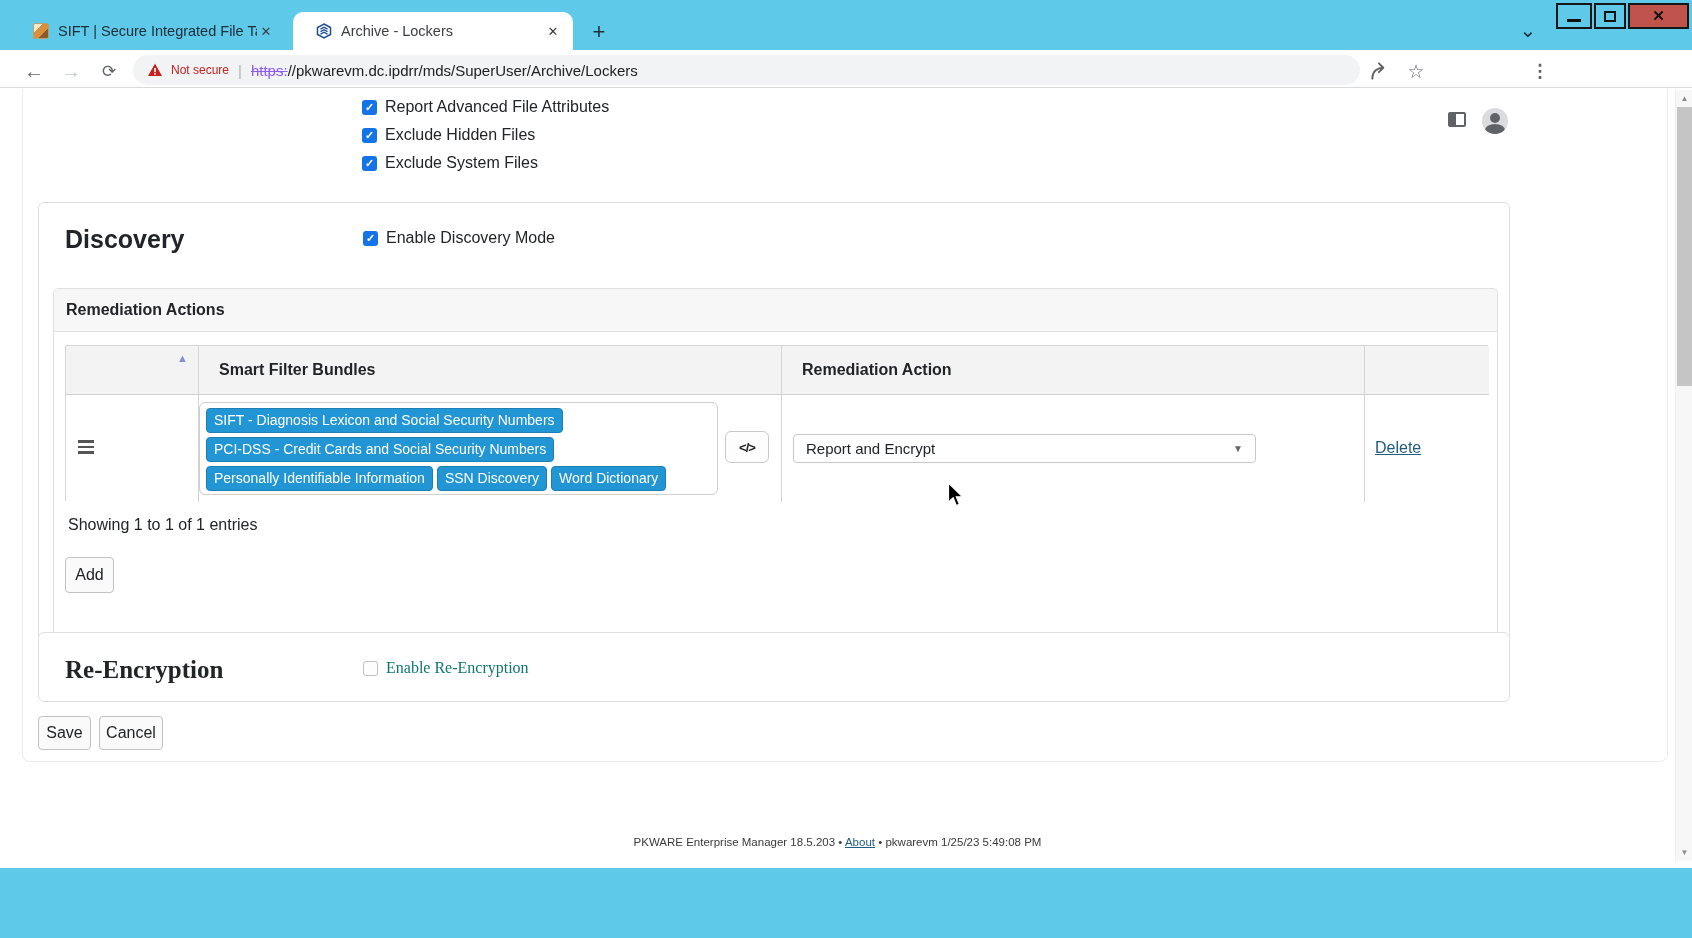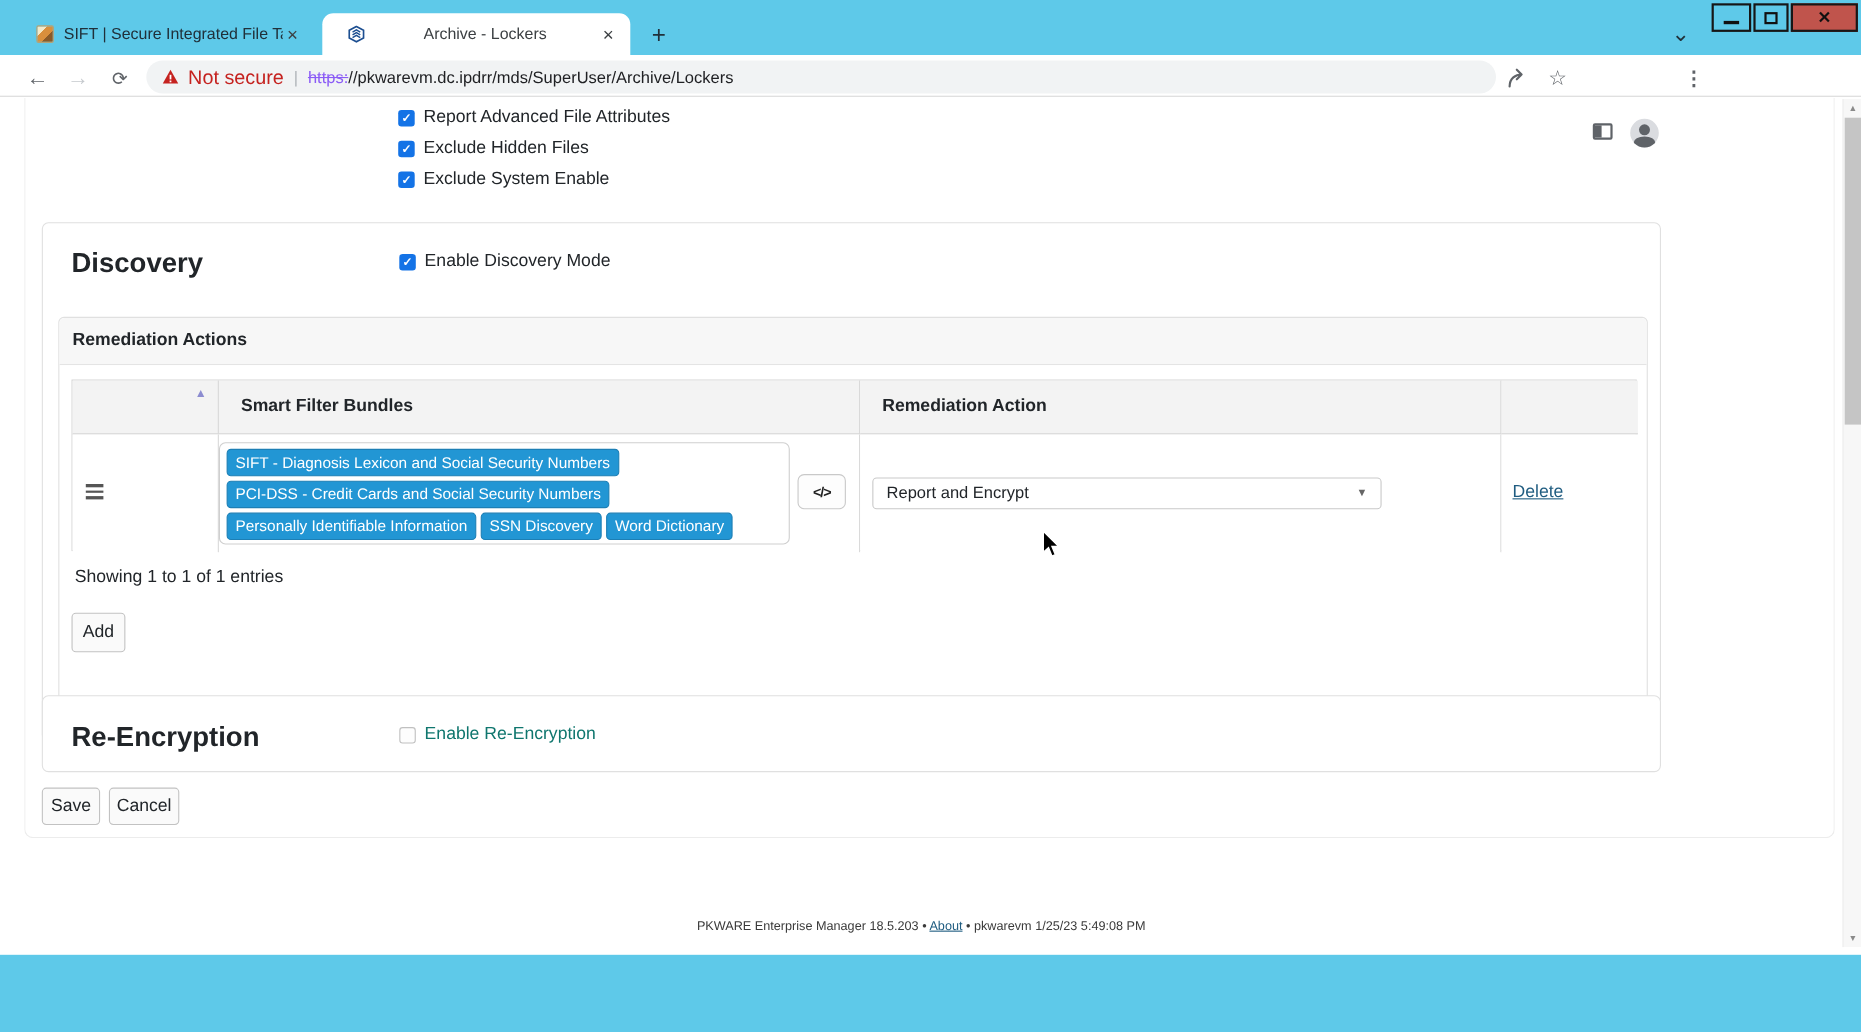--- a/index.html
+++ b/index.html
@@ -9,41 +9,41 @@
     background:#5ec9e9;
     position:relative; overflow:hidden;
     color:#212529;
   }
   .window { position:absolute; left:0; top:0; width:1692px; height:868px; background:#fff; }
 
   
   .tabstrip { position:absolute; left:0; top:0; width:100%; height:50px; background:#5ec9e9; }
   .tab { position:absolute; top:12px; height:38px; display:flex; align-items:center; }
   .tab.inactive { left:23px; width:262px; }
-  .tab.active { left:293px; width:280px; background:#fff; border-radius:10px 10px 0 0;gap:44px; }
+  .tab.active { left:293px; width:280px; background:#fff; border-radius:10px 10px 0 0; }
   .tab-title { font-size:14.5px; color:#20303a; white-space:nowrap; overflow:hidden; }
   .tab.active .tab-title { color:#3c4043; }
   .tab-close { margin-left:auto; margin-right:10px; font-size:13px; color:#3c4043; width:20px; height:20px; display:flex; align-items:center; justify-content:center; border-radius:50%; }
   .favicon { width:16px; height:16px; margin:0 9px 0 10px; flex:0 0 16px; }
   .tab.active .favicon { margin-left:23px; }
   .sift-fav { background:linear-gradient(135deg,#f4e9c8 0 30%,#d98f3c 30% 65%,#8a5a28 65% 100%); border:1px solid #b4a276; border-radius:2px; }
   .newtab { position:absolute; left:586px; top:19px; width:26px; height:26px; display:flex; align-items:center; justify-content:center; font-size:22px; color:#20303a; }
   .tabsearch { position:absolute; left:1516px; top:18px; width:24px; height:24px; display:flex; align-items:center; justify-content:center; font-size:20px; color:#203038; }
   .winbtn { position:absolute; top:3px; height:26px; border:2px solid #161616; display:flex; align-items:center; justify-content:center; }
   .winbtn.min { left:1556px; width:36px; background:#5ec9e9; }
   .winbtn.max { left:1594px; width:32px; background:#5ec9e9; }
   .winbtn.close { left:1628px; width:61px; background:#c0544c; font-size:15px; font-weight:bold; color:#111; }
   .min-glyph { width:14px; height:3px; background:#111; margin-top:8px; }
   .max-glyph { width:12px; height:11px; border:2.5px solid #111; }
 
   
   .toolbar { position:absolute; left:0; top:50px; width:100%; height:38px; background:#fff; border-bottom:1px solid #d9d9d9; }
   .navic { position:absolute; top:9px; width:24px; height:24px; display:flex; align-items:center; justify-content:center; font-size:20px; color:#5f6368; }
   .urlbar { position:absolute; left:133px; top:5px; width:1227px; height:30px; background:#f1f3f4; border-radius:15px; display:flex; align-items:center; }
-  .nsec { color:#c5221f; font-size:18px; margin-left:8px; }
+  .nsec { color:#c5221f; font-size:12px; margin-left:8px; }
   .pipe { color:#b0b4b8; font-size:15px; margin:0 9px; }
   .urltxt { font-size:15px; color:#202124; }
   .scheme { color:#8b5cf6; text-decoration:line-through; }
   .avatar { position:absolute; left:1482px; top:58px; width:26px; height:26px; border-radius:50%; background:#dadce0; overflow:hidden; }
   .avatar::before { content:""; position:absolute; left:8px; top:5px; width:10px; height:10px; border-radius:50%; background:#5f6368; }
   .avatar::after { content:""; position:absolute; left:3px; top:16px; width:20px; height:12px; border-radius:50%; background:#5f6368; }
   .sidepanel { position:absolute; left:1448px; top:62px; width:18px; height:15px; border:2px solid #5f6368; border-radius:2px; }
   .sidepanel::before { content:""; position:absolute; left:0; top:0; width:6px; height:11px; background:#5f6368; }
 
   
@@ -147,21 +147,21 @@
     <div class="cb-row" style="left:362px; top:98px;">
       <div class="cb checked">✓</div>
       <span>Report Advanced File Attributes</span>
     </div>
     <div class="cb-row" style="left:362px; top:126px;">
       <div class="cb checked">✓</div>
       <span>Exclude Hidden Files</span>
     </div>
     <div class="cb-row" style="left:362px; top:154px;">
       <div class="cb checked">✓</div>
-      <span>Exclude System Enable</span>
+      <span>Exclude System Files</span>
     </div>
 
     <div class="card" style="left:38px; top:202px; width:1472px; height:472px;">
       <div class="section-title" style="left:26px; top:22px;">Discovery</div>
       <div class="cb-row" style="left:324px; top:26px;">
         <div class="cb checked">✓</div>
         <span>Enable Discovery Mode</span>
       </div>
 
       <div class="subcard" style="left:14px; top:85px; width:1445px; height:377px;">
@@ -203,21 +203,21 @@
           <div class="td">
             <a class="del-link" href="#">Delete</a>
           </div>
         </div>
 
         <div class="summary">Showing 1 to 1 of 1 entries</div>
         <div class="btn" style="left:11px; top:268px; width:49px; height:36px;">Add</div>
       </div>
     </div>
 
-    <div class="card" style="left:38px; top:632px; width:1472px; height:70px;">
+    <div class="card" style="left:38px; top:632px; width:1472px; height:70px;font-family:Liberation Serif, serif;">
       <div class="section-title" style="left:26px; top:23px;">Re-Encryption</div>
       <div class="cb-row" style="left:324px; top:26px;">
         <div class="cb unchecked"></div>
         <span class="gray-label">Enable Re-Encryption</span>
       </div>
     </div>
 
     <div class="btn" style="left:38px; top:716px; width:53px; height:34px;">Save</div>
     <div class="btn" style="left:99px; top:716px; width:64px; height:34px;">Cancel</div>
 

